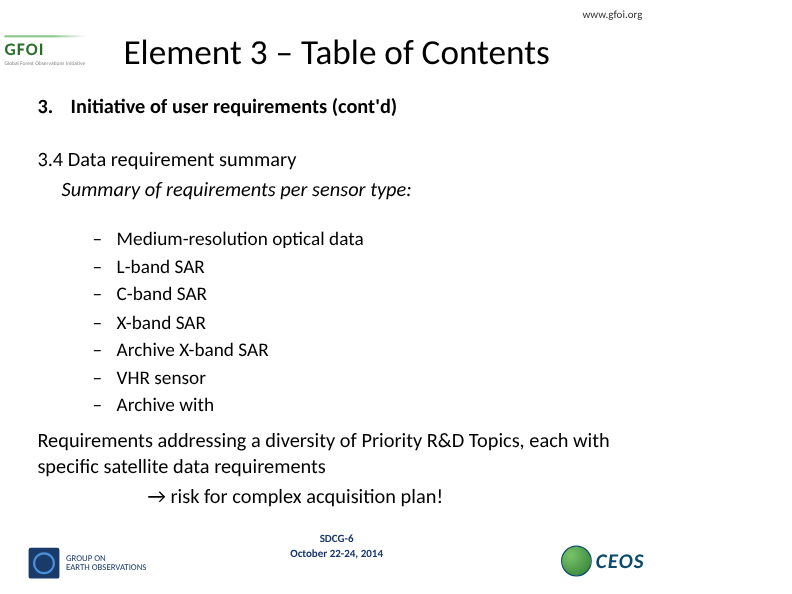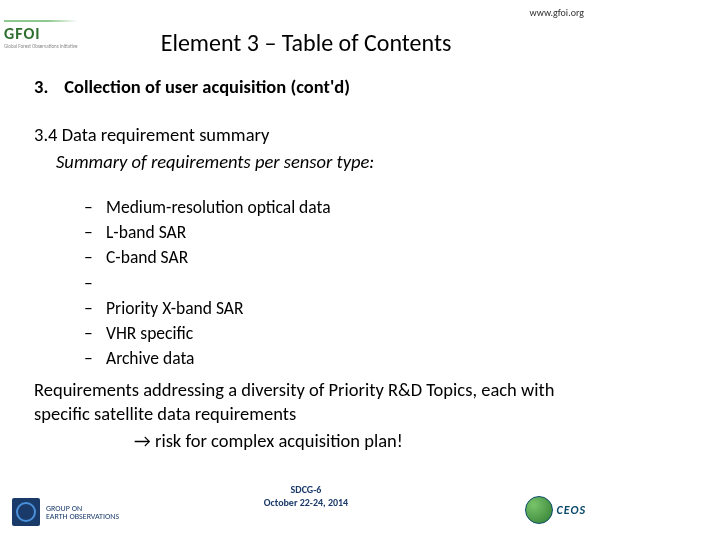--- a/index.html
+++ b/index.html
@@ -1,66 +1,66 @@
 <!DOCTYPE html>
 <html><head>
 <meta charset="utf-8">
 <style>
   * { margin: 0; padding: 0; box-sizing: border-box; }
   html, body { width: 720px; height: 540px; font-family: Calibri, "Segoe UI", Arial, sans-serif; background: #fff; color: #000; }
   .slide { position: relative; width: 612px; height: 540px; padding: 8px 30px 50px 30px; }
 
   .url { position: absolute; top: 6px; right: 28px; font-size: 10px; color: #333; }
-  .logo-top { position: absolute; top: 20px; left: 4px; width: 74px; height: 30px; }
+  .logo-top { position: absolute; top: 32px; left: 4px; width: 74px; height: 30px; }
   .logo-top .gfoi { font-size: 16px; font-weight: bold; color: #2c6e2c; letter-spacing: 1px; }
   .logo-top .sub { font-size: 5px; color: #888; }
   .logo-top .stripe { height: 2px; background: linear-gradient(to right, #8fc98f 60%, #fff); margin-bottom: 2px; }
 
-  .title { text-align: center; font-size: 24px; font-weight: 400; margin-top: 20px; margin-bottom: 18px; }
+  .title { text-align: center; font-size: 32px; font-weight: 400; margin-top: 20px; margin-bottom: 18px; }
 
   .body { font-size: 18.5px; line-height: 1.32; padding-left: 4px; }
   .h3 { font-weight: bold; margin-bottom: 2px; }
   .h3 .num { display:inline-block; width: 26px; }
   .sub1 { margin-bottom: 2px; margin-top: 24px; }
   .sub2 { font-style: italic; margin-left: 22px; margin-bottom: 22px; }
   .dashlist { margin-left: 50px; font-size: 17.5px; }
   .dashlist .row { display: flex; margin-bottom: 2px; }
   .dashlist .dash { width: 22px; flex-shrink:0; }
   .para { margin-top: 8px; }
   .arrowline { margin-left: 100px; margin-top: 2px; }
 
   .footer { position: absolute; left: 0; bottom: 6px; width: 100%; height: 50px; }
   .footer-text { text-align: center; font-size: 10px; font-weight: bold; line-height: 1.25; color: #1a3a6a; }
-  .logo-bl { position: absolute; bottom: 8px; left: 12px; display: flex; align-items: center; gap: 6px; }
+  .logo-bl { position: absolute; bottom: 8px; left: 26px; display: flex; align-items: center; gap: 6px; }
   .logo-bl .sq { width: 28px; height: 28px; background: #1a3a6a; border-radius: 2px; position: relative; }
   .logo-bl .sq::after { content:""; position:absolute; inset:4px; border:2px solid #4a90d9; border-radius:50%; }
   .logo-bl .txt1 { font-size: 8px; color: #1a3a6a; line-height:1; }
   .logo-br { position: absolute; bottom: 10px; right: 26px; display:flex; align-items:center; gap:4px; }
   .logo-br .globe { width: 28px; height: 28px; border-radius: 50%; background: radial-gradient(circle at 30% 30%, #79c36a, #2e7d32); border:1px solid #0b4a6b; }
-  .logo-br .ceos { font-size: 12px; font-weight: bold; font-style: italic; color: #0b4a6b; letter-spacing: 1px; text-align: right; }
+  .logo-br .ceos { font-size: 19px; font-weight: bold; font-style: italic; color: #0b4a6b; letter-spacing: 1px; text-align: right; }
 </style>
 </head>
 <body>
 
 <div class="slide">
 
   <div class="url">www.gfoi.org</div>
 
   <div class="logo-top">
     <div class="stripe"></div>
     <div class="gfoi">GFOI</div>
     <div class="sub">Global Forest Observations Initiative</div>
   </div>
 
   <div class="title">Element 3 – Table of Contents</div>
 
   <div class="body">
     <div class="h3">
       <span class="num">3.</span>
-      <span>Collection of user acquisition (cont'd)</span>
+      <span>Initiative of user requirements (cont'd)</span>
     </div>
     <div class="sub1">
       <span>3.4</span>
       <span>Data requirement summary</span>
     </div>
     <div class="sub2">Summary of requirements per sensor type:</div>
 
     <div class="dashlist">
       <div class="row">
           <span class="dash">–</span>
@@ -69,32 +69,33 @@
       <div class="row">
           <span class="dash">–</span>
           <span> L-band SAR</span>
         </div>
       <div class="row">
           <span class="dash">–</span>
           <span>C-band SAR</span>
         </div>
       <div class="row">
           <span class="dash">–</span>
+          <span>X-band SAR</span>
         </div>
       <div class="row">
           <span class="dash">–</span>
-          <span>Priority X-band SAR</span>
+          <span>Archive X-band SAR</span>
         </div>
       <div class="row">
           <span class="dash">–</span>
-          <span>VHR specific</span>
+          <span>VHR sensor</span>
         </div>
       <div class="row">
           <span class="dash">–</span>
-          <span>Archive data</span>
+          <span>Archive with</span>
         </div>
     </div>
 
     <div class="para">Requirements addressing a diversity of Priority R&amp;D Topics, each with specific satellite data requirements</div>
     <div class="arrowline">→ risk for complex acquisition plan!</div>
   </div>
 
   <div class="footer">
     <div class="logo-bl">
       <div class="sq"></div>

